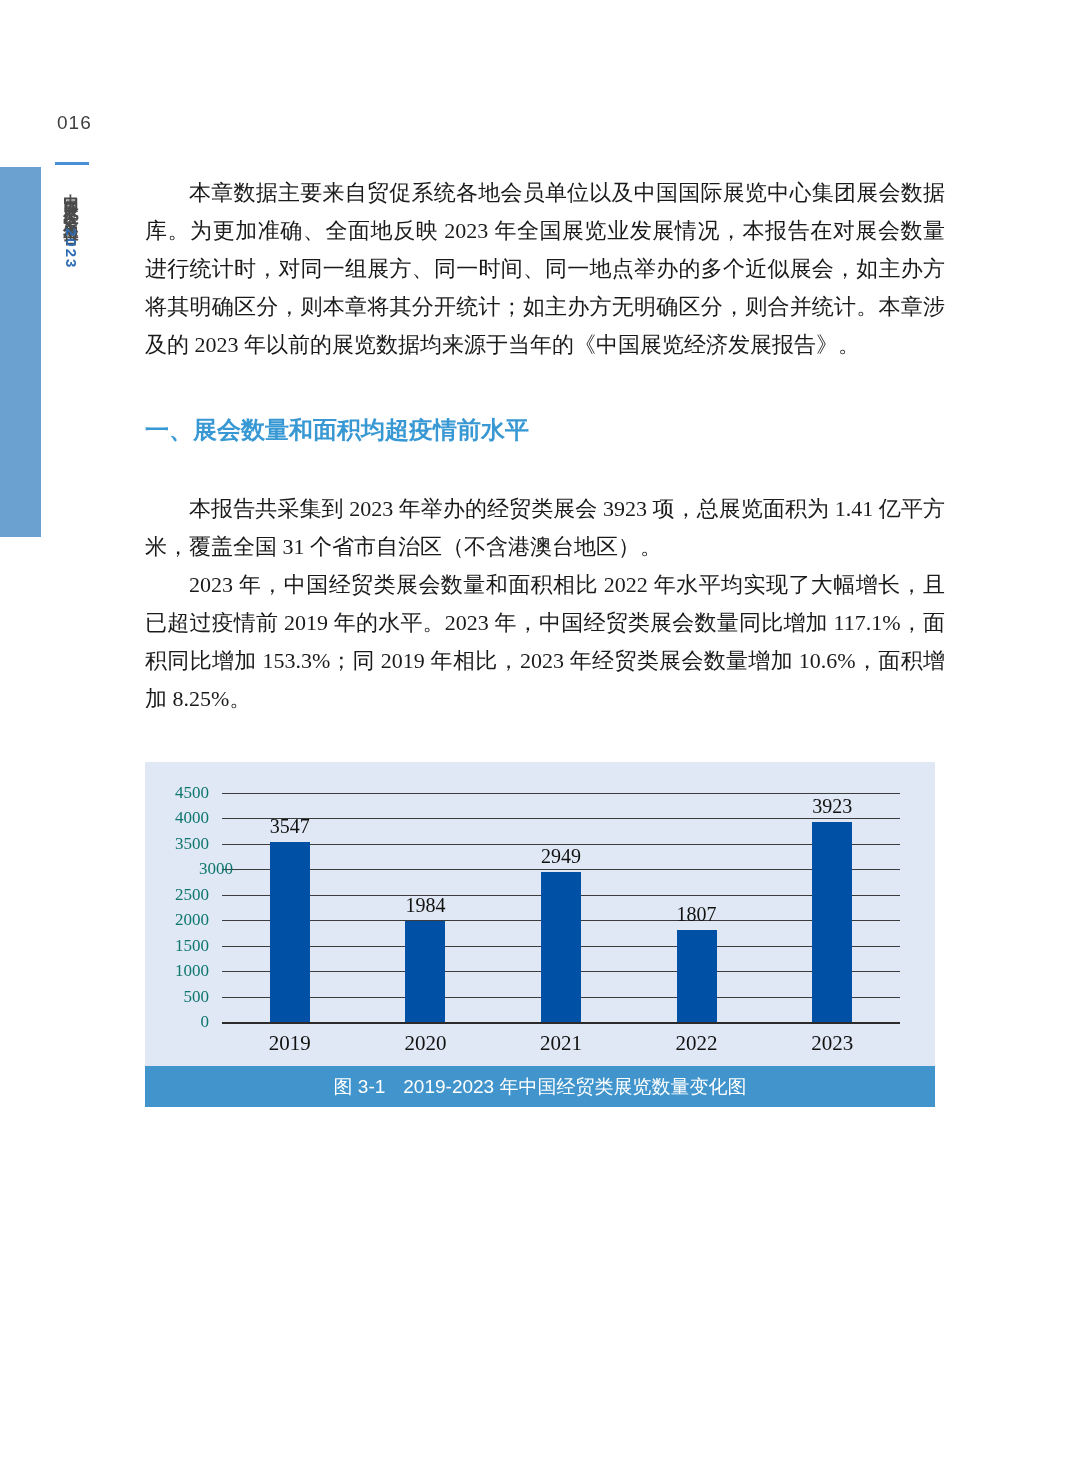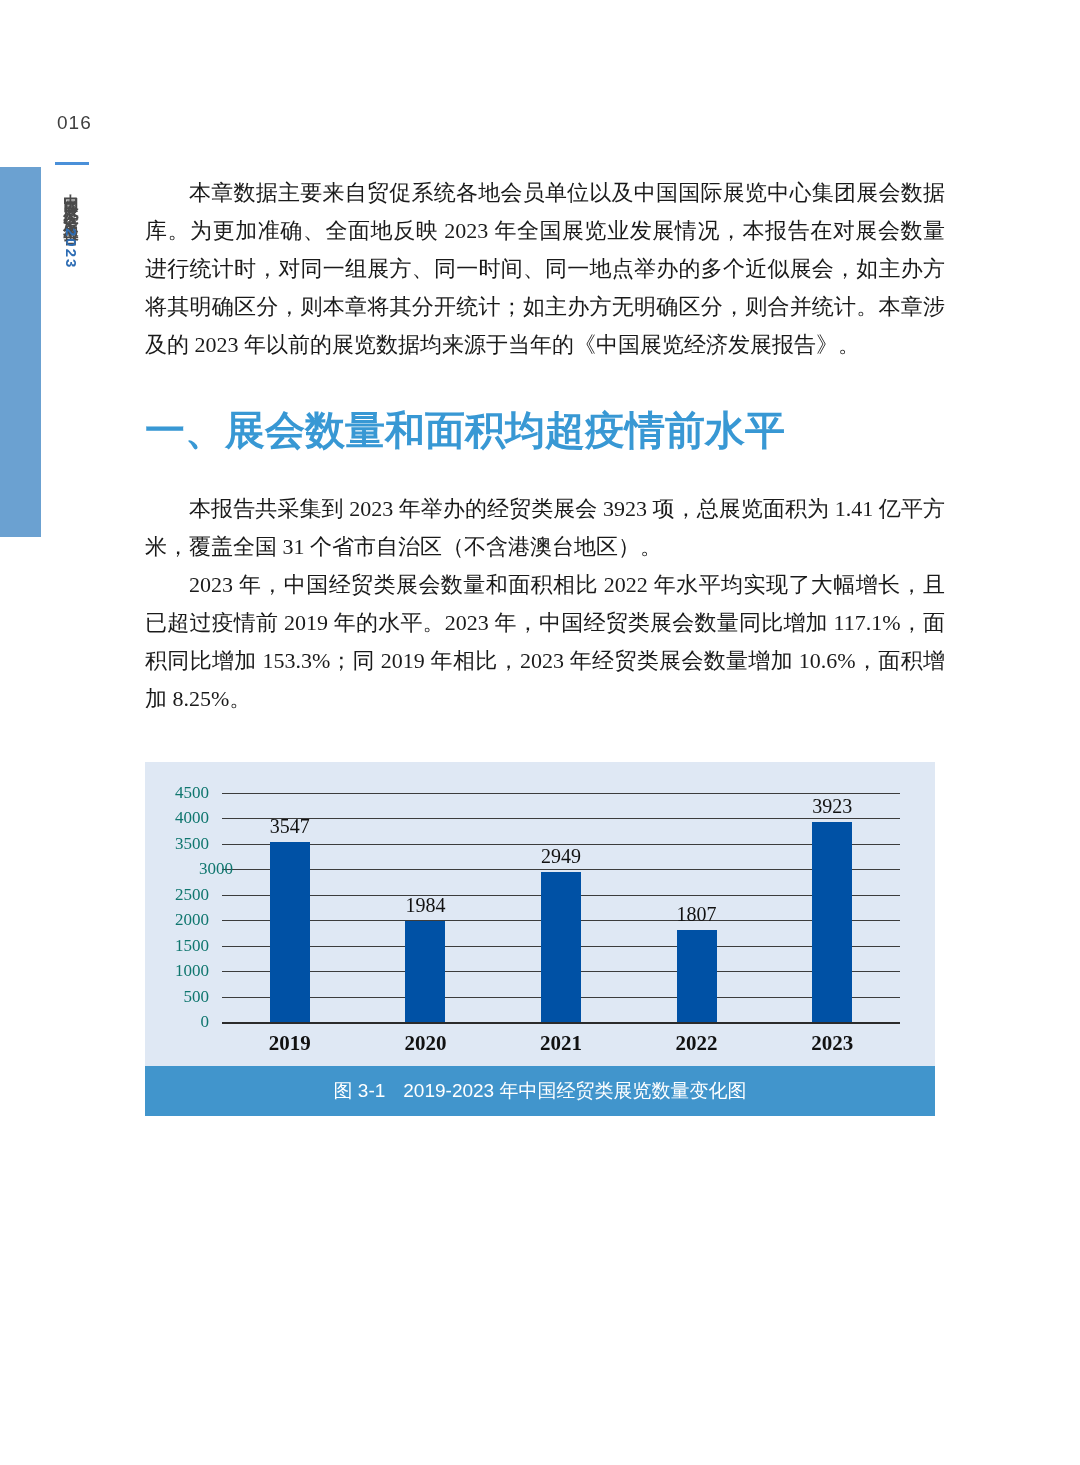--- a/index.html
+++ b/index.html
@@ -38,21 +38,21 @@
   .content {
     position:absolute; left:145px; top:174px; width:800px;
   }
   .content p {
     margin:0; text-indent:2em; text-align:justify;
     font-size:22px; line-height:38px;
   }
   .section-heading {
     margin:46px 0 40px 0;
     font-family:"Liberation Sans","DejaVu Sans",sans-serif;
-    font-weight:bold; font-size:40px; line-height:40px;
+    font-weight:bold; font-size:24px; line-height:40px;
     color:#3898d4;
   }
   .chart-figure { margin:44px 0 0 0; width:790px; }
   .chart-panel {
     position:relative; width:790px; height:304px;
     background:#dfe8f4;
   }
   .chart-plot {
     position:absolute; left:77px; top:31px;
     width:678px; height:229px;
@@ -66,24 +66,24 @@
     position:absolute; left:0; width:64px; text-align:right;
     font-size:17px; color:#0f766e; line-height:22px;
   }
   .bar { position:absolute; bottom:0; }
   .bar-value {
     position:absolute; width:120px; text-align:center;
     font-size:20px; color:#111; line-height:22px;
   }
   .xtick {
     position:absolute; width:120px; text-align:center;
-    font-size:21px; color:#111; line-height:24px;font-weight:bold;
+    font-size:21px; color:#111; line-height:24px;
   }
   .caption-bar {
-    width:790px; height:50px; background:#4195cc;
+    width:790px; height:41px; background:#4195cc;
     display:flex; align-items:center; justify-content:center;
     gap:18px;
     font-family:"Liberation Sans","DejaVu Sans",sans-serif;
     font-size:19px; color:#ffffff;
   }
 </style>
 </head>
 <body>
 
 <div class="page">

